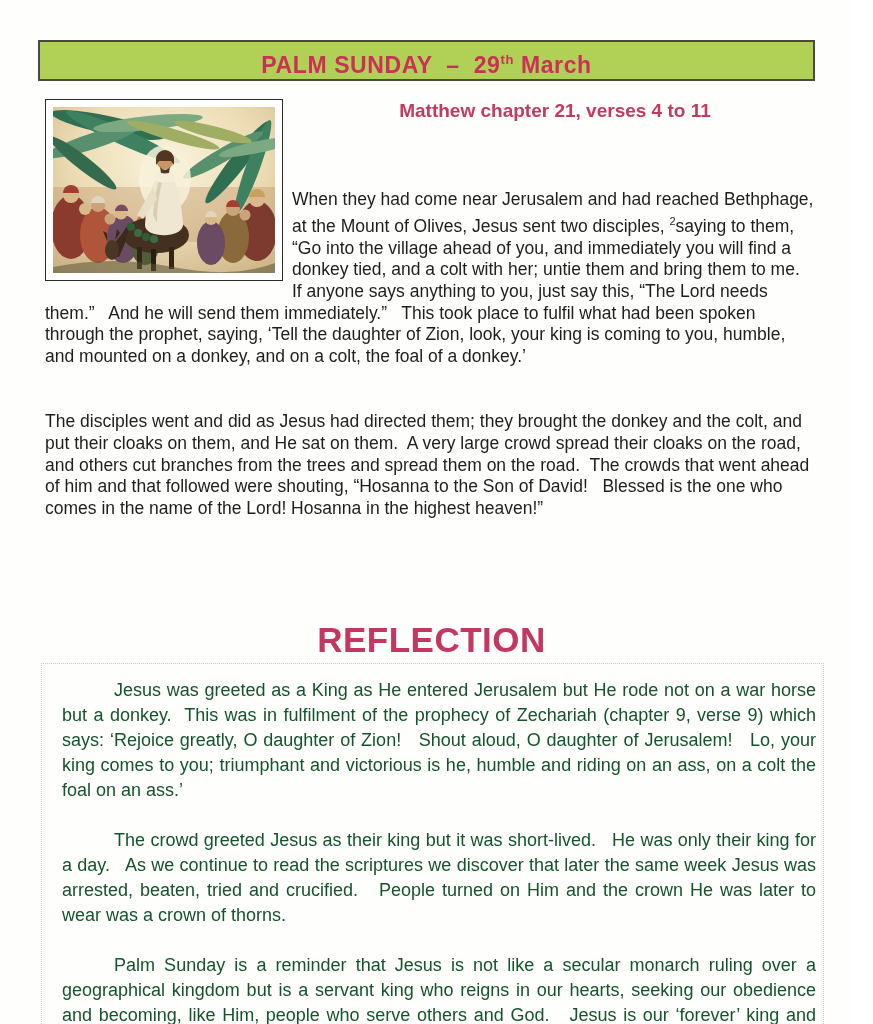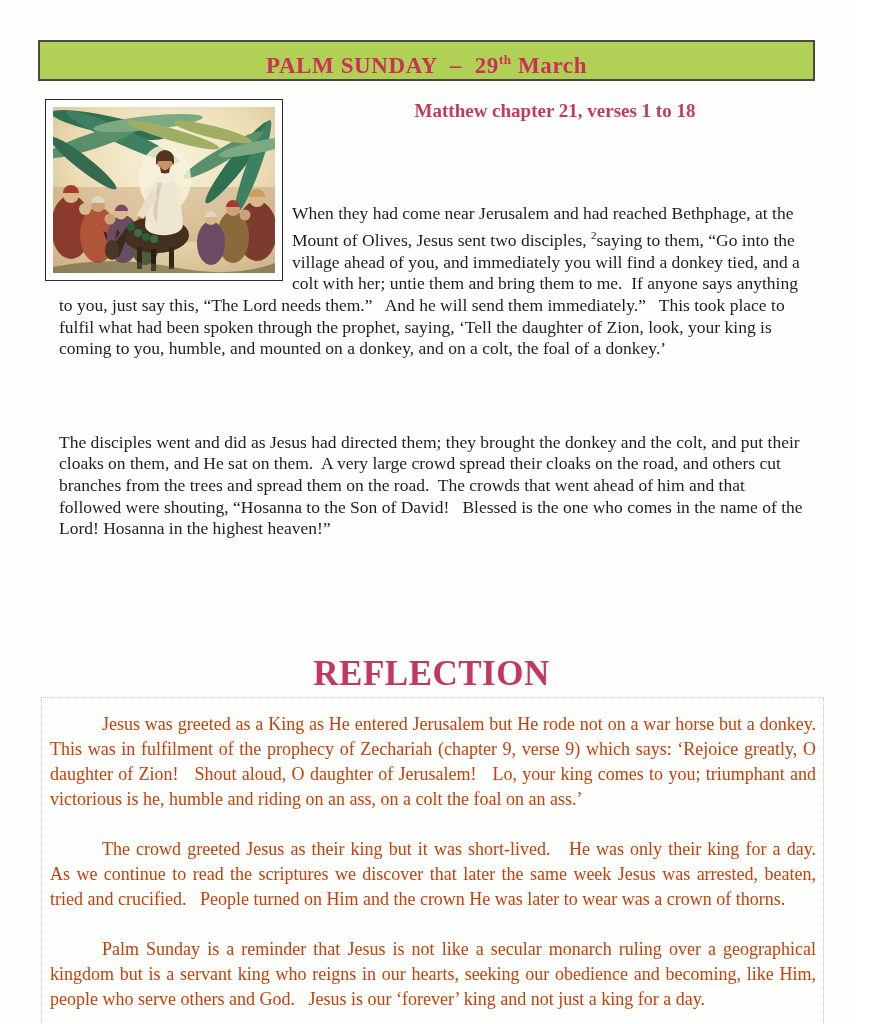--- a/index.html
+++ b/index.html
@@ -1,18 +1,18 @@
 <!DOCTYPE html>
 <html><head>
 <meta charset="utf-8">
 <style>
   html,body { margin:0; padding:0; background:#ffffff; }
   .page {
     position:relative; width:851px; height:1024px; margin:0; overflow:hidden;
-    background:#fefefc; font-family:Liberation Serif, serif; color:#1f1f1f;
+    background:#fefefc; font-family:Liberation Sans, sans-serif; color:#1f1f1f;
   }
   
   .banner {
     margin:40px 36px 0 38px; height:30px; padding:3px 0 4px;
     background:#b1d056; border:2px solid #4a4a40; text-align:center;
   }
   .banner-title {
     color:#cb3157; font-weight:bold; font-size:23px; letter-spacing:0.6px;
     line-height:30px; white-space:pre;
   }
@@ -24,36 +24,36 @@
     border:1px solid #2b2b2b; width:222px; height:166px;
   }
   .matthew-heading {
     margin:13px 0 24px 0; text-align:center;
     color:#c23a5f; font-size:19px; line-height:23px; font-weight:bold;
   }
   .scripture-text {
     font-size:17.5px; line-height:21.7px; text-align:left;
     white-space:pre-wrap; color:#1e1e1e;
   }
-  .scripture-text p { margin:14px; }
+  .scripture-text p { margin:0; }
   .scripture-text sup { font-size:11px; }
   
   .section-heading {
     clear:both; text-align:center; color:#c43760; font-weight:bold;
     font-size:35px; letter-spacing:0.5px;
   }
   .reflection-heading { margin:57px 0 3px 0; }
   .boxed {
     border:1px dotted #c6cbd6; margin-left:-4px; margin-right:-6px;
     background:transparent;
   }
   .reflection-box { padding:14px 7px 34px 4px; }
   .reflection-box p {
-    margin:0 0 25px 4px; font-size:18px; line-height:25px;
-    text-align:justify; text-indent:52px; white-space:pre-wrap; color:#c2410c;
+    margin:0 0 25px 16px; font-size:18px; line-height:25px;
+    text-align:justify; text-indent:52px; white-space:pre-wrap; color:#14532d;
   }
   .reflection-box p:last-child { margin-bottom:0; }
 </style>
 </head>
 <body>
 
 <div class="page">
 
   <header class="banner">
     <span class="banner-title"><span>PALM SUNDAY  –  29</span><sup>th</sup><span> March</span></span>
@@ -146,21 +146,21 @@
           <path d="M103,52 a9,9 0 0 1 18,0 l0,6 -3,-4 -12,0 -3,4 z" fill="#54351f"></path>
           <path d="M107,60 q5,6 10,0 l-1,6 q-4,3 -8,0 z" fill="#54351f"></path>
           <path d="M104,64 q8,5 16,0 l2,10 q-10,4 -20,0 z" fill="#f4eddb"></path>
         </g>
 
         <path d="M0,160 Q60,148 120,160 T222,156 L222,166 L0,166 Z" fill="#5a5536" opacity="0.55"></path>
       </svg>
     </figure>
 
     <h2 class="matthew-heading">
-      <div>Matthew chapter 21, verses 1 to 18</div>
+      <div>Matthew chapter 21, verses 4 to 11</div>
     </h2>
 
     <div class="scripture-text">
       <p><span>When they had come near Jerusalem and had reached Bethphage, at the Mount of Olives, Jesus sent two disciples, </span><sup>2</sup><span>saying to them, “Go into the village ahead of you, and immediately you will find a donkey tied, and a colt with her; untie them and bring them to me.  If anyone says anything to you, just say this, “The Lord needs them.”   And he will send them immediately.”   This took place to fulfil what had been spoken through the prophet, saying, ‘Tell the daughter of Zion, look, your king is coming to you, humble, and mounted on a donkey, and on a colt, the foal of a donkey.’</span></p>
       <p>The disciples went and did as Jesus had directed them; they brought the donkey and the colt, and put their cloaks on them, and He sat on them.  A very large crowd spread their cloaks on the road, and others cut branches from the trees and spread them on the road.  The crowds that went ahead of him and that followed were shouting, “Hosanna to the Son of David!   Blessed is the one who comes in the name of the Lord! Hosanna in the highest heaven!”</p>
     </div>
 
     <h2 class="section-heading reflection-heading">REFLECTION</h2>
     <div class="boxed reflection-box">
       <p>Jesus was greeted as a King as He entered Jerusalem but He rode not on a war horse but a donkey.  This was in fulfilment of the prophecy of Zechariah (chapter 9, verse 9) which says: ‘Rejoice greatly, O daughter of Zion!   Shout aloud, O daughter of Jerusalem!   Lo, your king comes to you; triumphant and victorious is he, humble and riding on an ass, on a colt the foal on an ass.’</p>

